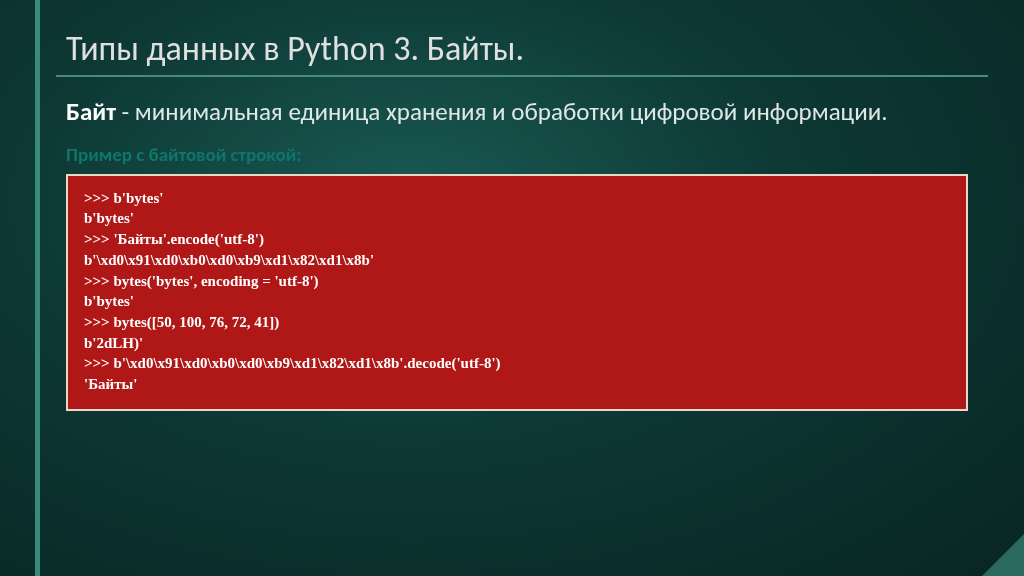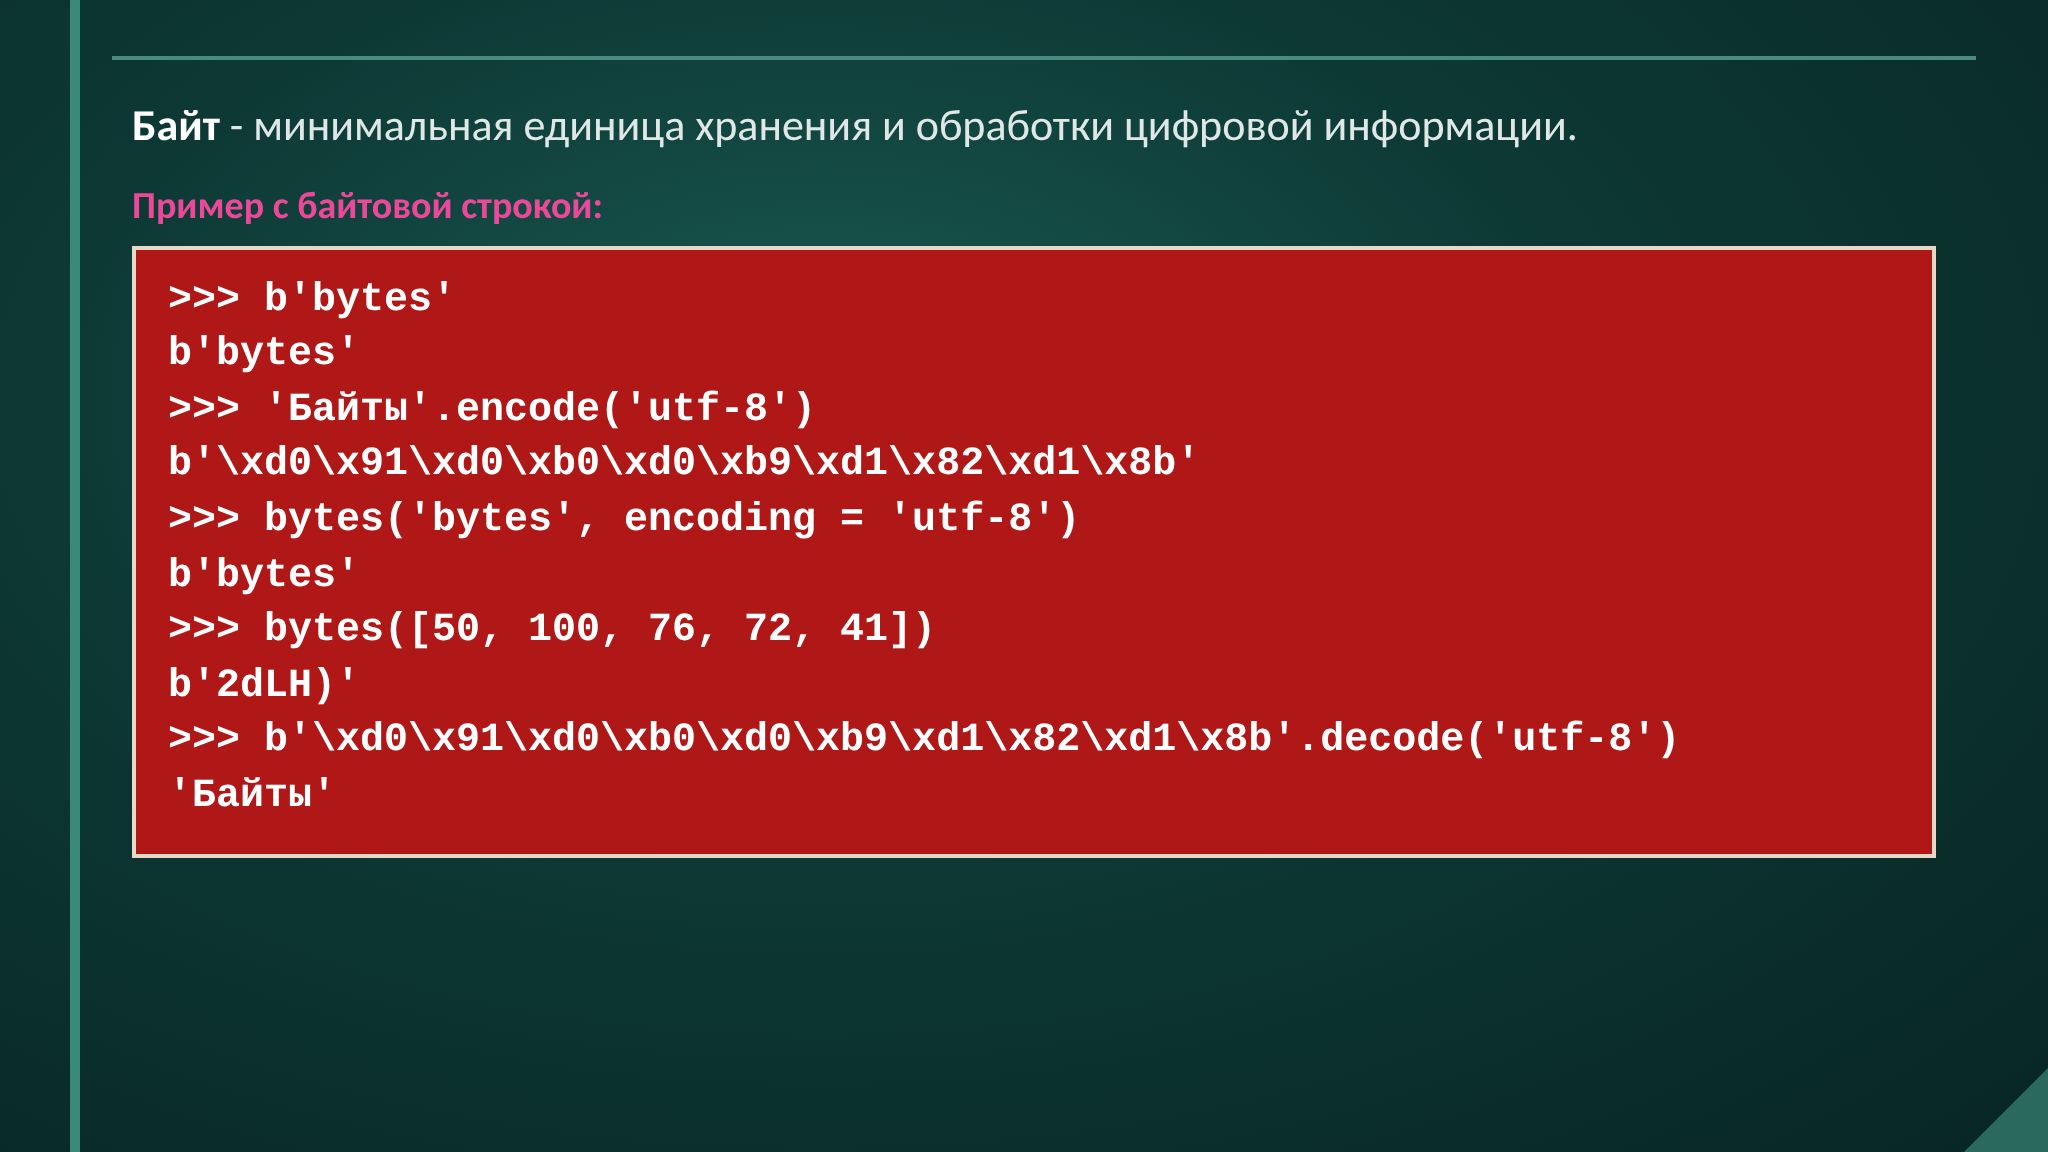--- a/index.html
+++ b/index.html
@@ -28,39 +28,39 @@
     margin-bottom: 6px;
   }
   .title-underline {
     height: 2px;
     background: #4a8a7f;
     margin-bottom: 18px;
     margin-left: -10px;
     margin-right: -20px;
   }
   .para {
-    font-size: 22px;
+    font-size: 25px;
     line-height: 1.35;
     margin-bottom: 14px;
     color: #dfe8e6;
   }
   .para .bold { font-weight: 700; color: #ffffff; }
   .example-label {
     font-size: 19px;
     font-weight: 700;
-    color: #ec4899;
+    color: #0f766e;
     margin-bottom: 8px;
   }
   .code-box {
     background: #b01818;
     border: 2px solid #e8d8c8;
     padding: 12px 16px 14px 16px;
-    font-family: Liberation Mono, monospace;
+    font-family: Liberation Serif, serif;
     font-weight: 700;
-    font-size: 20px;
+    font-size: 15px;
     line-height: 1.38;
     color: #ffffff;
     white-space: pre-wrap;
     word-break: break-all;
   }
   .corner {
     position: absolute;
     right: 0;
     bottom: 0;
     width: 0;
@@ -69,20 +69,21 @@
     border-width: 0 0 42px 42px;
     border-color: transparent transparent #2a6a5e transparent;
   }
 </style>
 </head>
 <body>
 
 <div class="accent-bar"></div>
 
 <div class="slide">
+  <h1 class="title">Типы данных в Python 3. Байты.</h1>
   <div class="title-underline"></div>
 
   <p class="para">
     <span class="bold">Байт</span><span> - минимальная единица хранения и обработки цифровой информации.</span>
   </p>
 
 
   <p class="example-label">Пример с байтовой строкой:</p>
 
   <div class="code-box">&gt;&gt;&gt; b'bytes'

